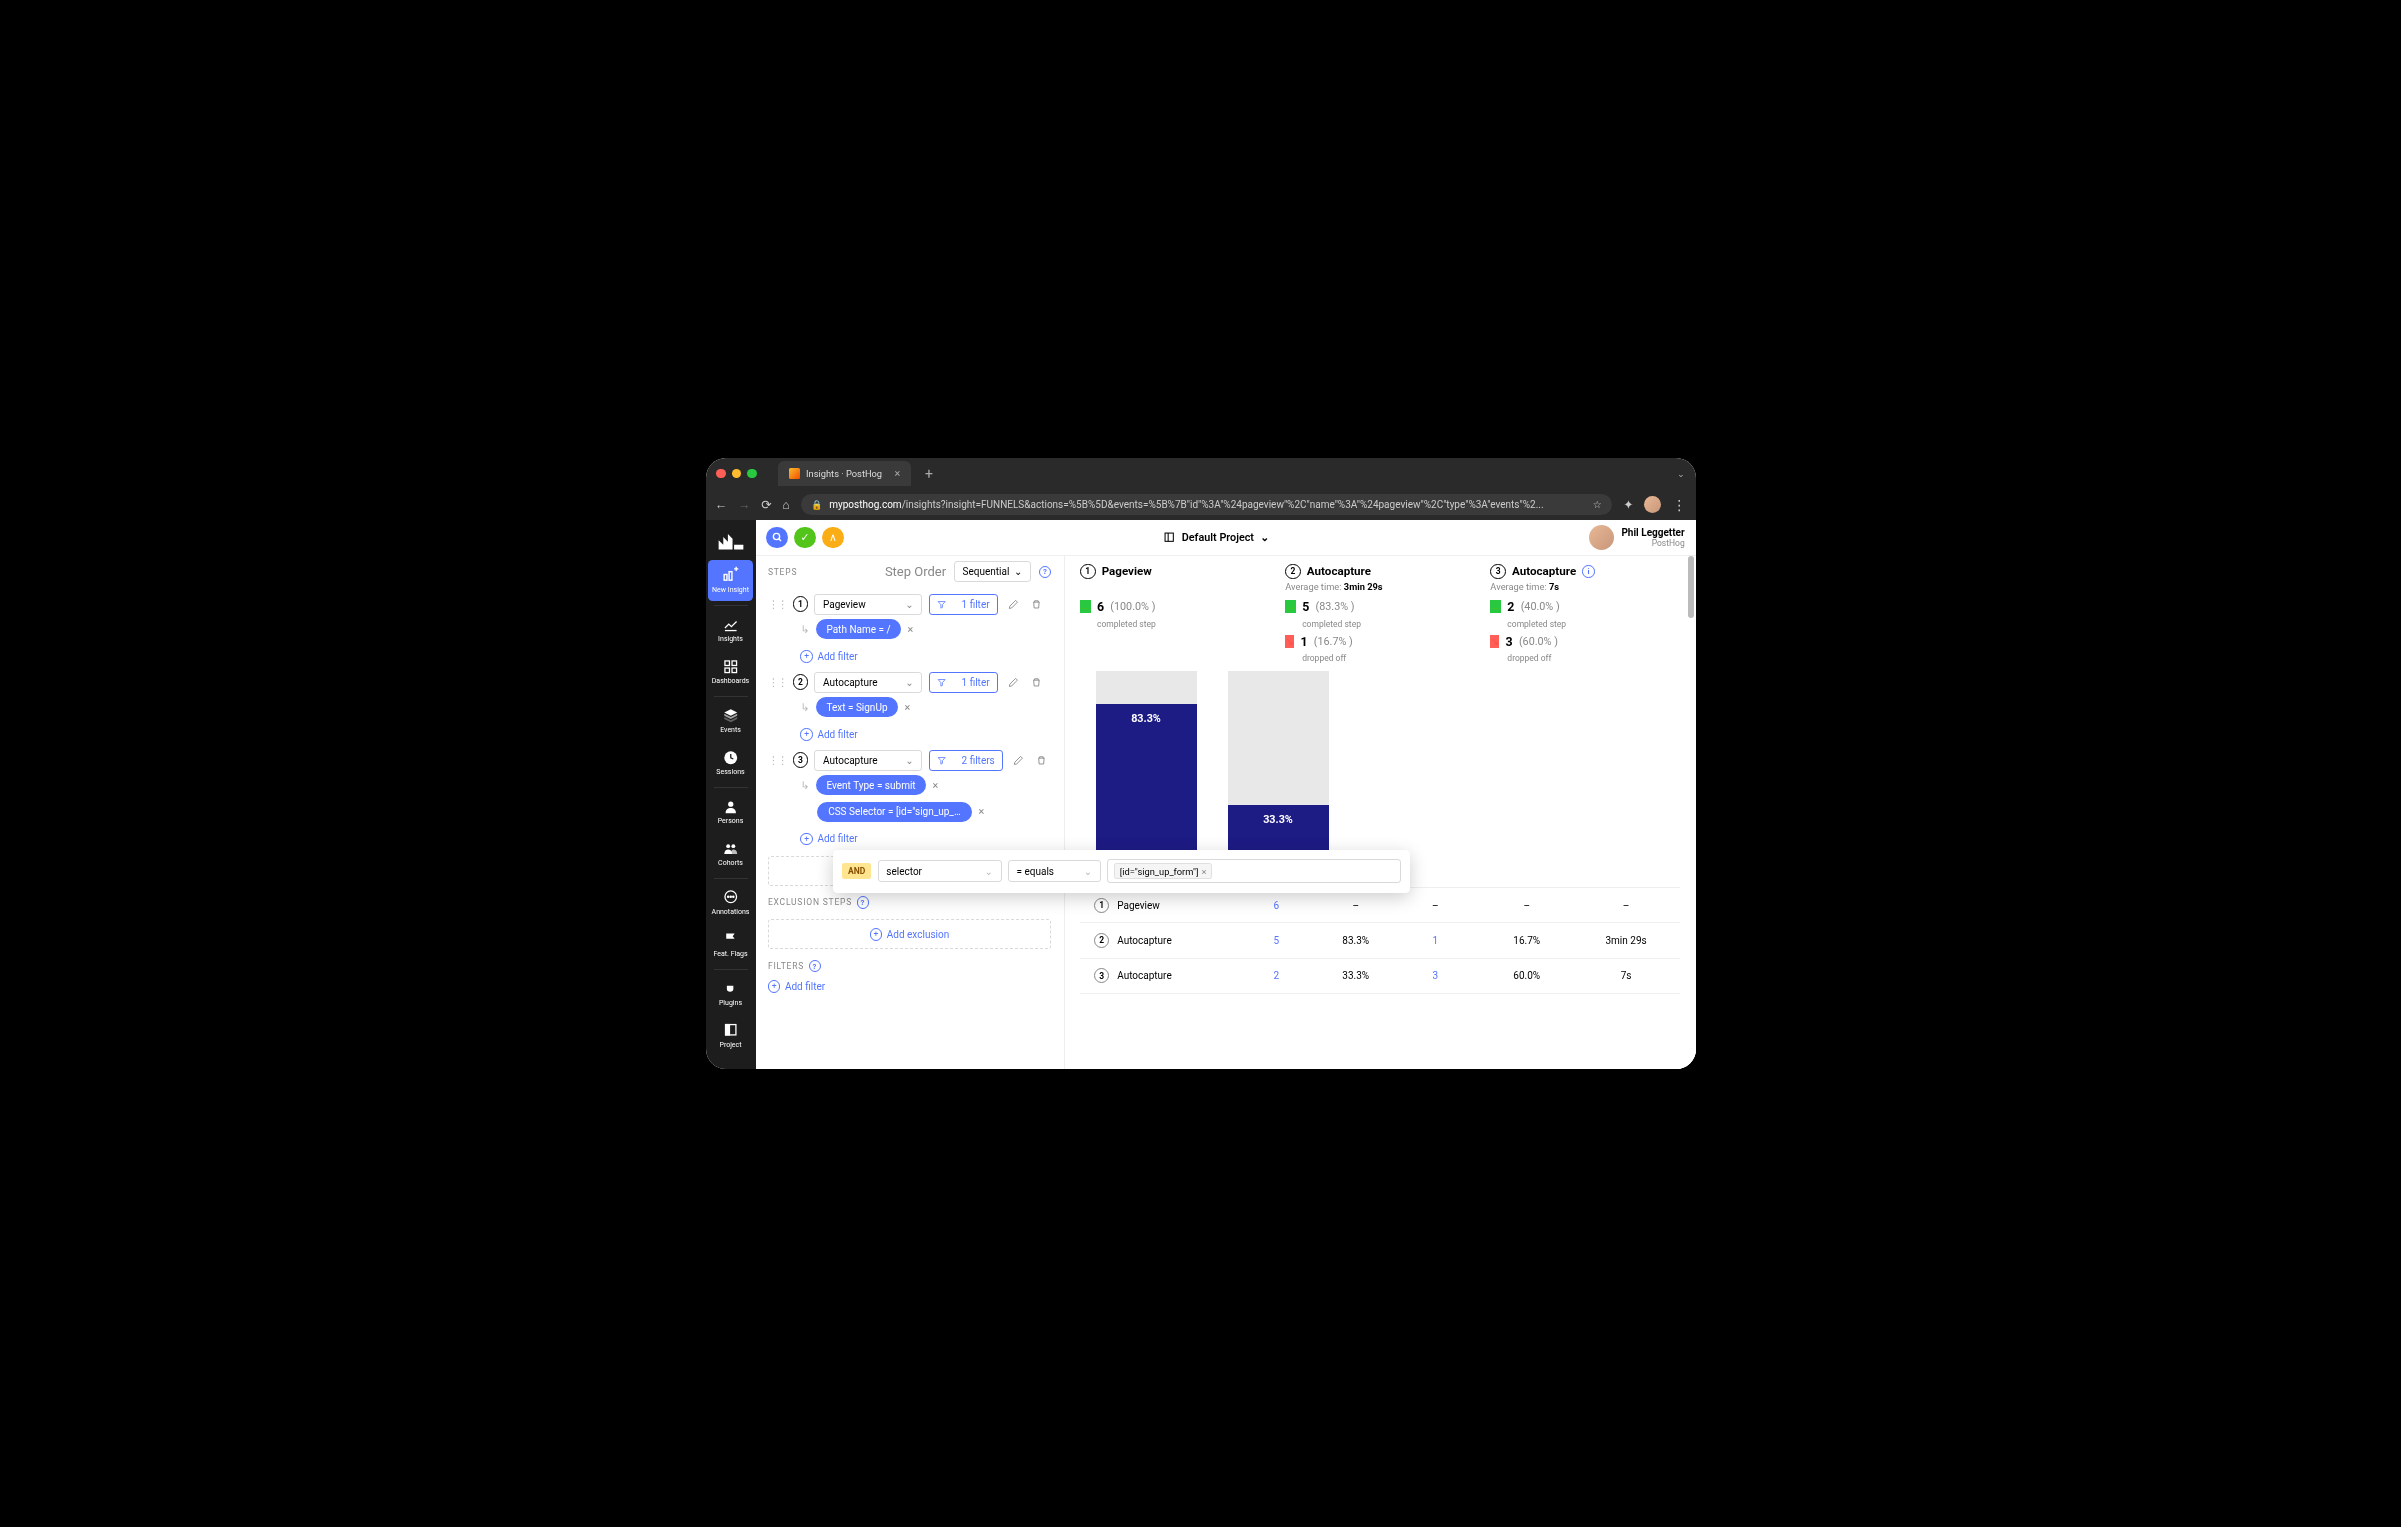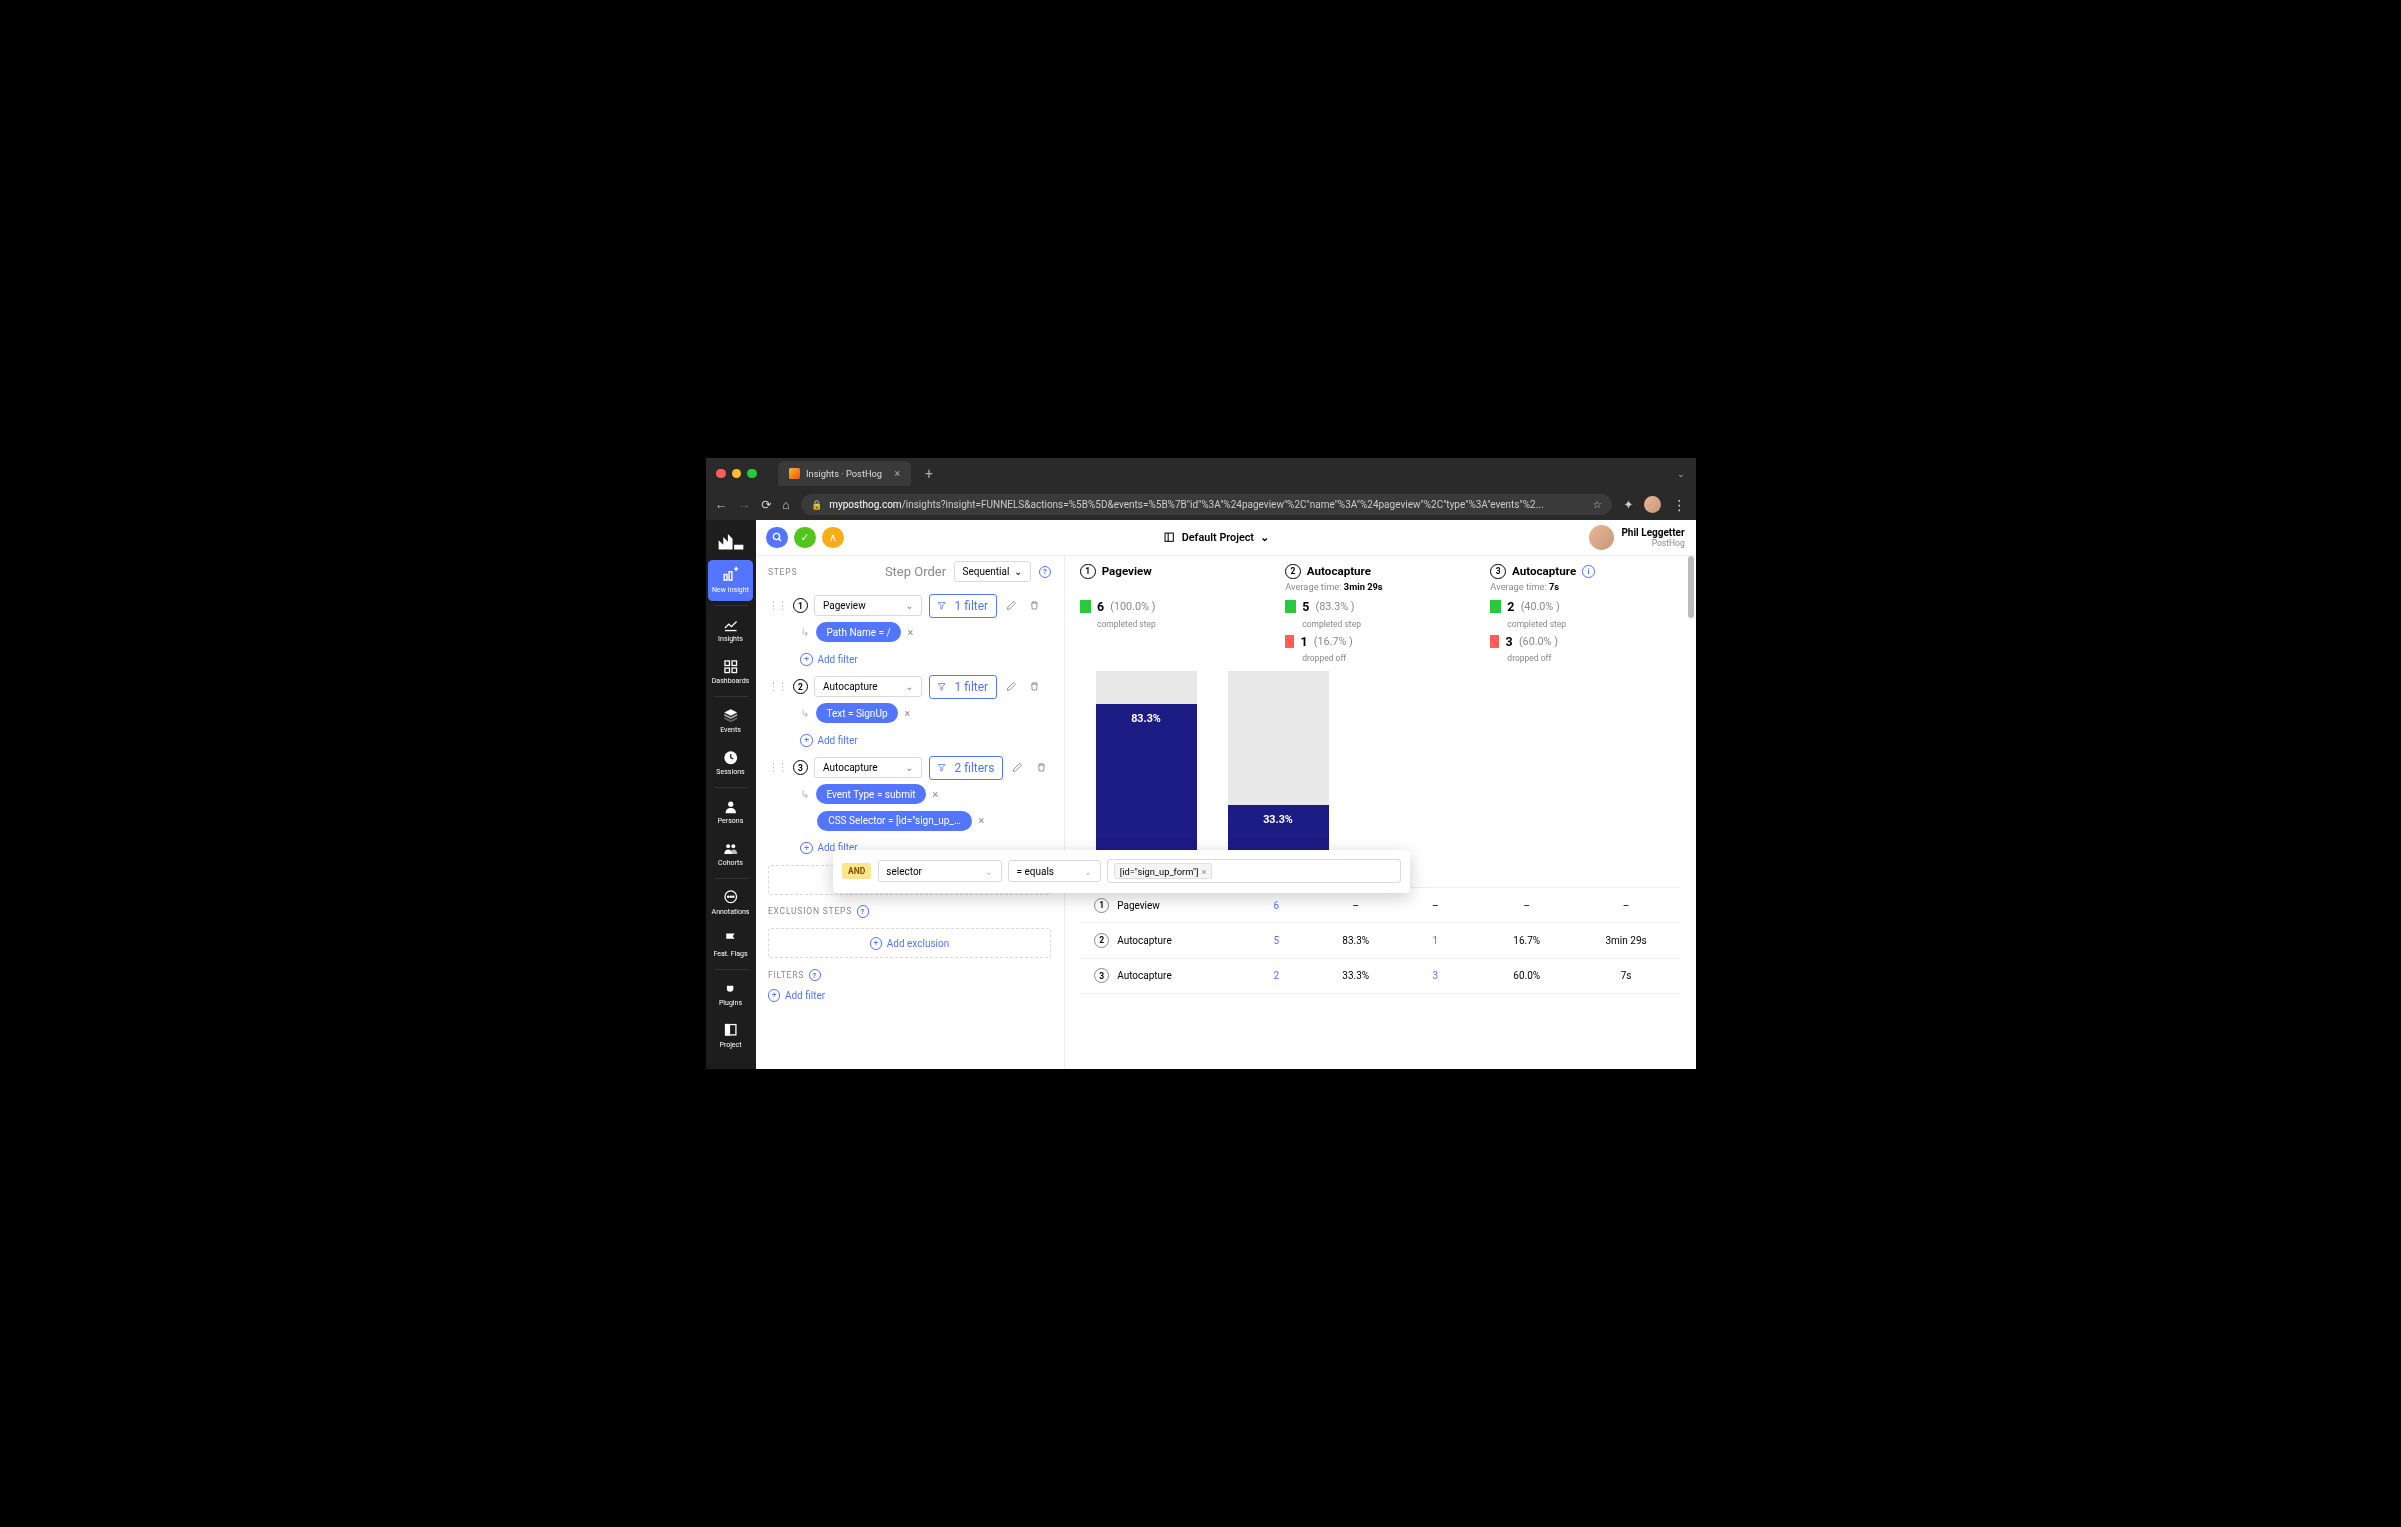--- a/index.html
+++ b/index.html
@@ -1,17 +1,17 @@
 <!DOCTYPE html>
 <html style="font-size:12.4px"><head>
 <meta charset="utf-8">
 <style>
   * { box-sizing: border-box; margin: 0; padding: 0; font-family: -apple-system, BlinkMacSystemFont, "Segoe UI", Roboto, sans-serif; }
   body { background: #000; display: flex; align-items: center; justify-content: center; min-height: 100vh; }
-  .window { width: 990px; height: 611px; background: #fff; border-radius: 0; overflow: hidden; box-shadow: 0 15.5px 46px rgba(0,0,0,0.5); display: flex; flex-direction: column; }
+  .window { width: 990px; height: 611px; background: #fff; border-radius: 20px; overflow: hidden; box-shadow: 0 15.5px 46px rgba(0,0,0,0.5); display: flex; flex-direction: column; }
   .titlebar { height: 31px; background: #2a2a2a; display: flex; align-items: center; padding: 0 10.8px; gap: 6.2px; position: relative; }
   .traffic { display: flex; gap: 6.2px; }
   .tlight { width: 9.3px; height: 9.3px; border-radius: 50%; }
   .red { background: #ff5f57; } .yellow { background: #febc2e; } .green { background: #28c840; }
   .tab { margin-left: 15.5px; background: #3a3a3a; border-radius: 6.2px 6.2px 0 0; padding: 6.2px 10.8px; display: flex; align-items: center; gap: 6.2px; color: #ddd; font-size: 9.3px; }
   .tab-fav { width: 10.8px; height: 10.8px; background: linear-gradient(135deg,#f9bd2b,#f54e00); border-radius: 1.5px; }
   .tab-close { color: #aaa; font-size: 10.8px; margin-left: 6.2px; cursor: pointer; }
   .newtab { color: #aaa; margin-left: 7.7px; font-size: 14px; cursor: pointer; }
   .titlebar-expand { position: absolute; right: 10.8px; color: #aaa; font-size: 9.3px; }
   .urlbar { height: 31px; background: #2a2a2a; display: flex; align-items: center; padding: 0 9.3px; gap: 10.8px; color: #ccc; font-size: 10.8px; }
@@ -49,21 +49,21 @@
   .section-label { font-size: 8.5px; letter-spacing: 0.8px; color: #888; text-transform: uppercase; margin: 7.7px 0; display: flex; align-items: center; gap: 4.6px; }
   .steps-header { display: flex; align-items: center; gap: 7.7px; margin-bottom: 7.7px; }
   .step-order-label { color: #888; font-size: 13px; margin-left: auto; text-align: center; }
   .select-box { border: 0.8px solid #d9d9d9; border-radius: 3.1px; padding: 3.9px 7.7px; display: flex; align-items: flex-start; gap: 4.6px; font-size: 10px; background: #fff; cursor: pointer; }
   .info-icon { width: 12.4px; height: 12.4px; border-radius: 50%; border: 1.2px solid #5375ff; color: #5375ff; display: inline-flex; align-items: center; justify-content: center; font-size: 7.7px; font-weight: 700; }
   
   .step-row { display: flex; align-items: center; gap: 6.2px; margin: 9.3px 0 4.6px; }
   .drag-handle { color: #bbb; cursor: grab; font-size: 10.8px; letter-spacing: -1.5px; }
   .step-badge { width: 15.5px; height: 15.5px; border: 1.2px solid #000; border-radius: 50%; display: flex; align-items: center; justify-content: center; font-size: 8.5px; font-weight: 700; background: #fff; }
   .event-select { flex: 1; max-width: 108px; }
-  .filter-btn { border: 0.8px solid #5375ff; color: #5375ff; border-radius: 3.1px; padding: 3.9px 7.7px; display: flex; align-items: center; gap: 8px; font-size: 12px; cursor: pointer; background: #fff; }
+  .filter-btn { border: 0.8px solid #5375ff; color: #5375ff; border-radius: 3.1px; padding: 3.9px 7.7px; display: flex; align-items: center; gap: 15px; font-size: 10px; cursor: pointer; background: #fff; }
   .icon-btn { color: #888; cursor: pointer; padding: 3.1px; font-size: 10.8px; }
   
   .filter-chips { margin-left: 32.5px; display: flex; flex-direction: column; gap: 6.2px; margin-top: 3.1px; }
   .chip-row { display: flex; align-items: center; gap: 6.2px; }
   .chip-arrow { color: #bbb; font-size: 10.8px; }
   .chip { background: #5375ff; color: #fff; border-radius: 12.4px; padding: 4.6px 10.8px; font-size: 10px; display: inline-flex; align-items: center; max-width: 155px; }
   .chip-text { overflow: hidden; text-overflow: ellipsis; white-space: nowrap; }
   .chip-x { color: #888; cursor: pointer; font-size: 10.8px; }
   .add-filter-link { color: #5375ff; display: flex; align-items: center; gap: 4.6px; cursor: pointer; margin-top: 4.6px; }
   .plus-circle { width: 12.4px; height: 12.4px; border: 1.2px solid #5375ff; border-radius: 50%; display: inline-flex; align-items: center; justify-content: center; font-size: 8.5px; }

